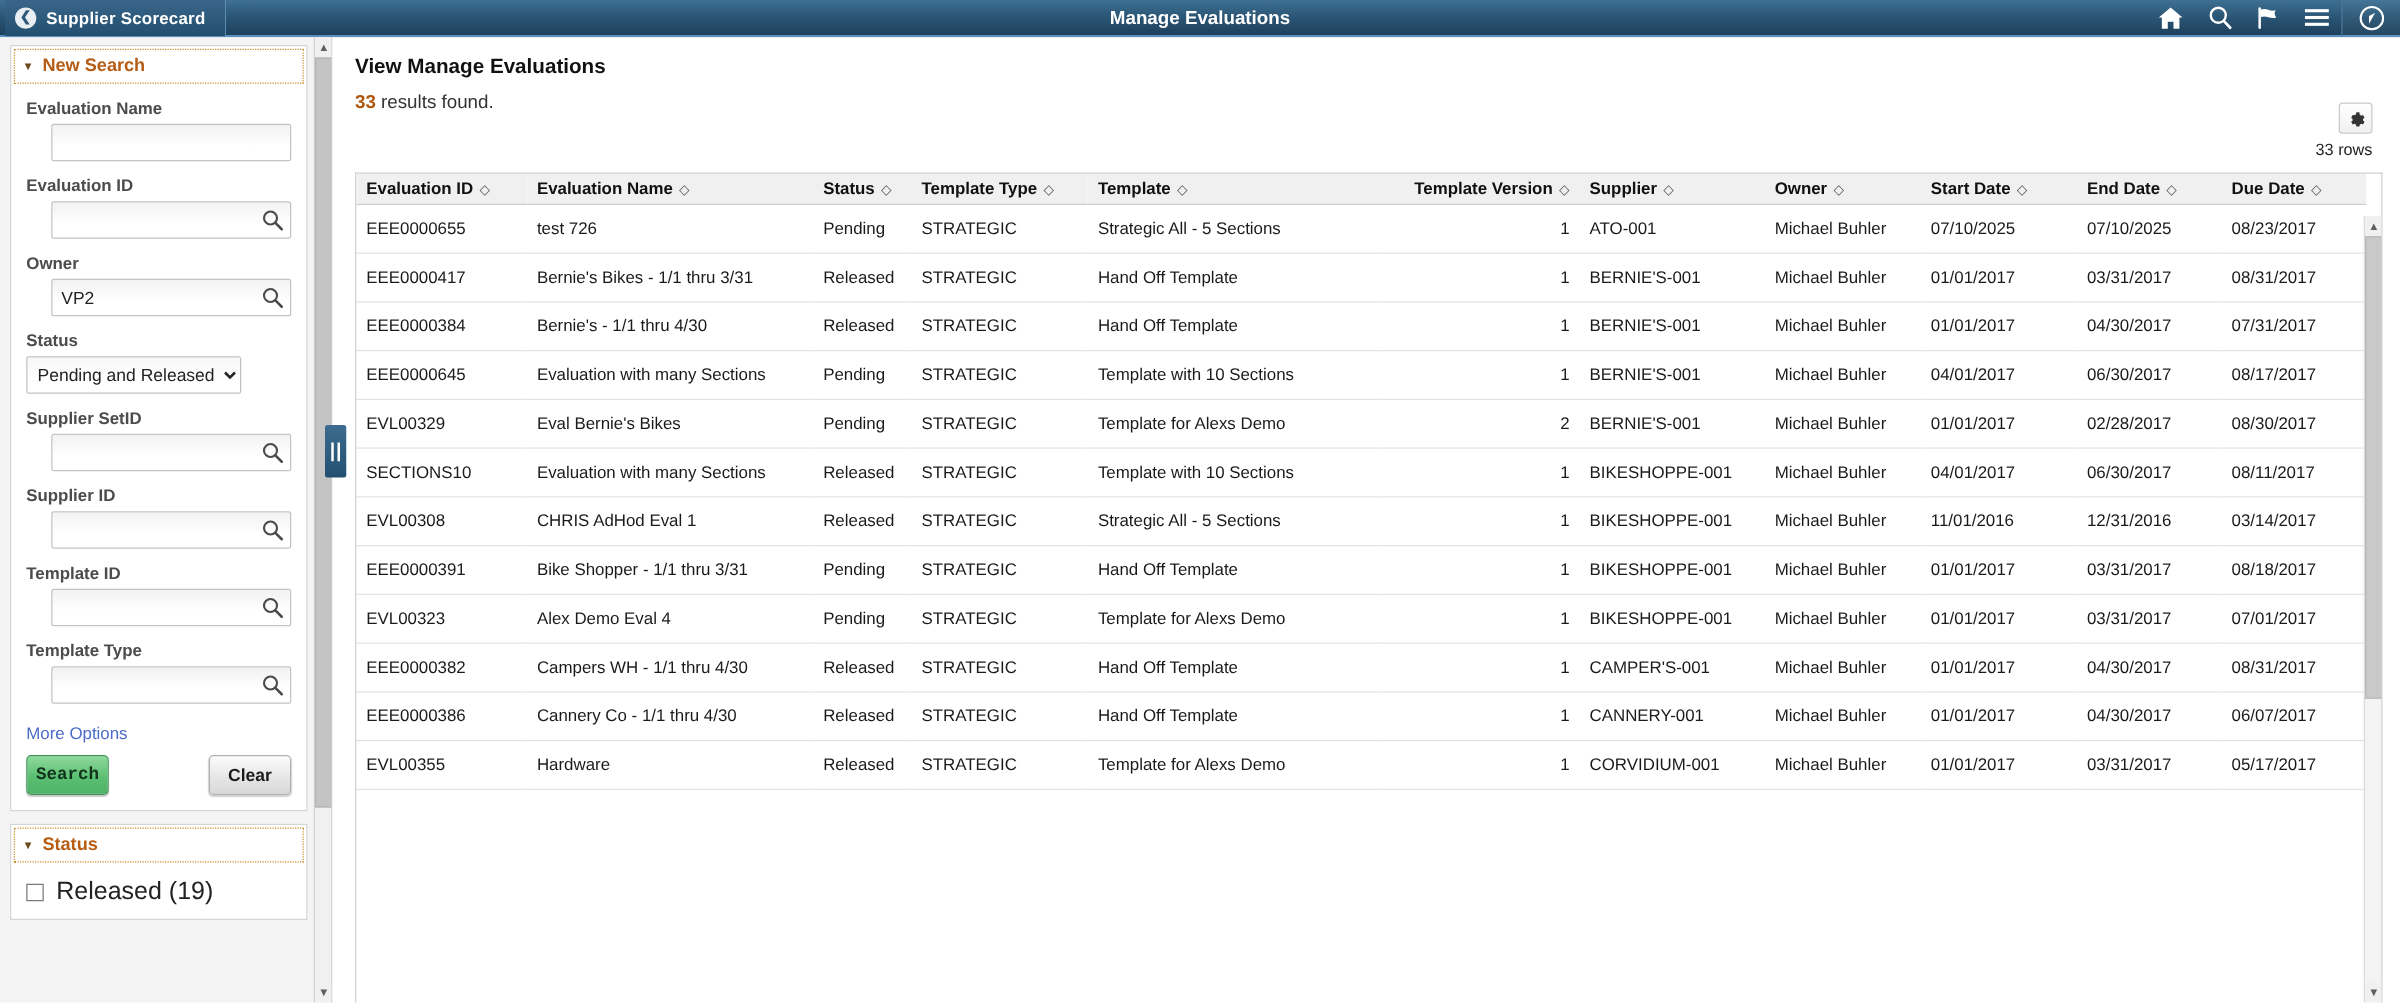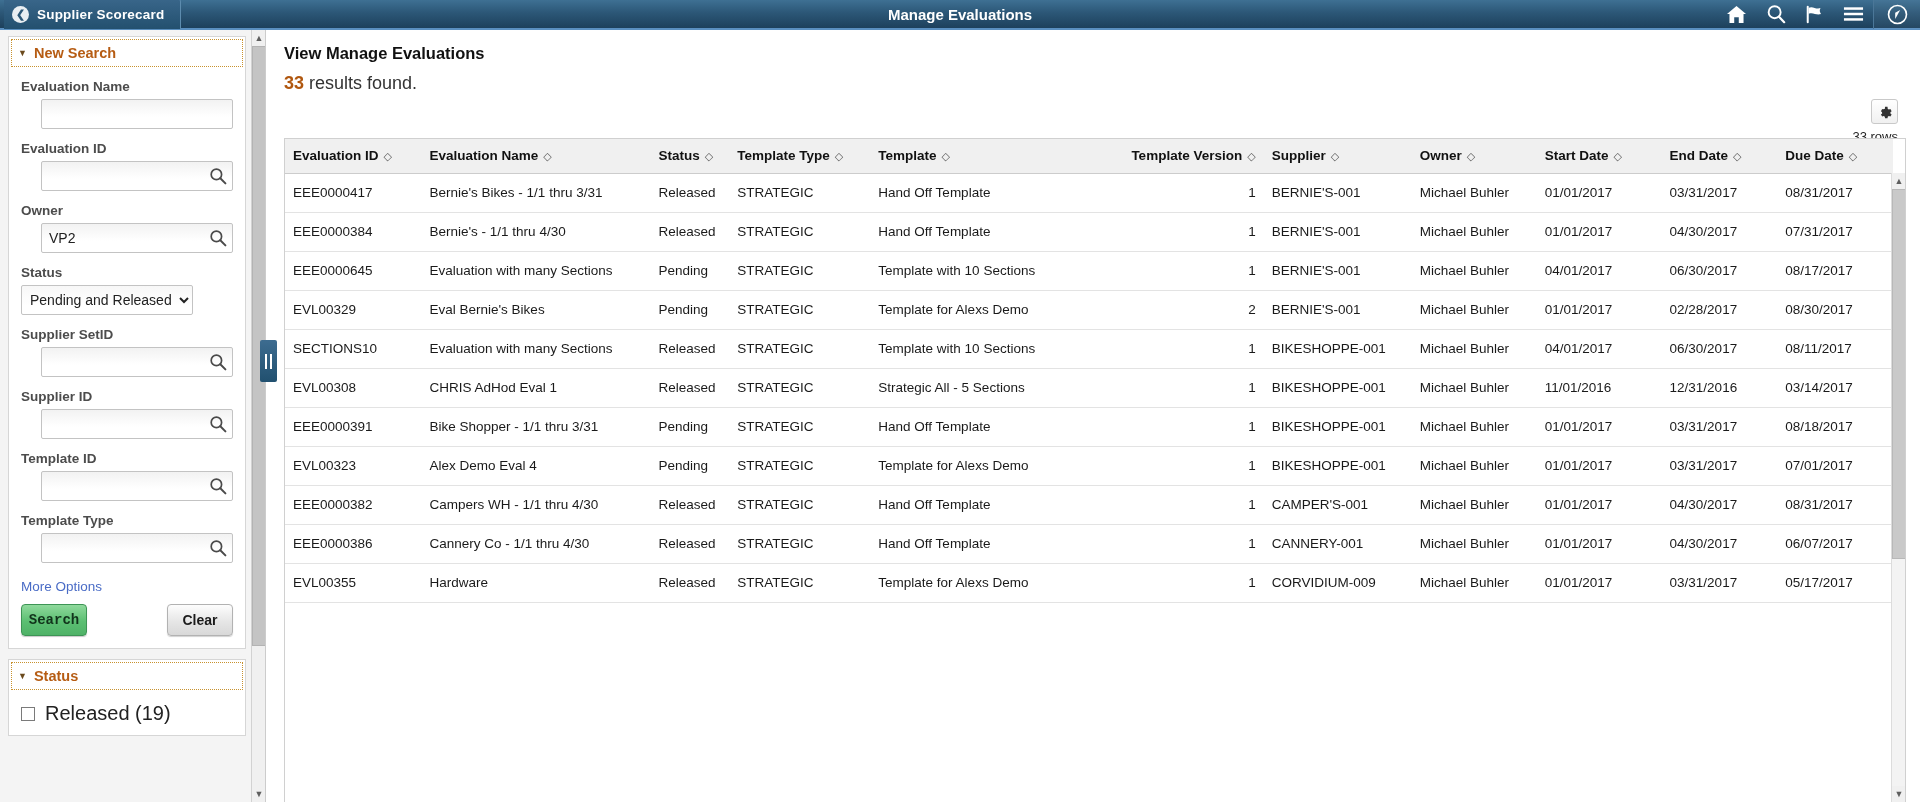--- a/index.html
+++ b/index.html
@@ -144,43 +144,43 @@
     position: absolute; left: 260px; top: 310px; width: 17px; height: 42px;
     background: linear-gradient(to bottom, #3d6c90, #21506f);
     border-radius: 2px; display: flex; align-items: center; justify-content: center;
     cursor: col-resize; z-index: 5;
   }
   #pane-handle span { display: block; width: 2px; height: 15px; background: #fff; margin: 0 1.5px; }
 
   
   #main { position: absolute; top: 0; left: 266px; width: 1654px; height: 772px; background: #fff; }
   #page-title { font-size: 16.5px; font-weight: bold; color: #111; margin: 14px 0 0 18px; }
-  #results-line { margin: 10px 0 0 18px; font-size: 18px; color: #333; }
+  #results-line { margin: 10px 0 0 18px; font-size: 15px; color: #333; }
   #results-count { color: #b0570f; font-weight: bold; }
 
-  #gear-wrap { position: absolute; right: 22px; top: 69px; }
+  #gear-wrap { position: absolute; right: 22px; top: 52px; }
   #gear-btn {
     width: 27px; height: 25px; border: 1px solid #c9c9c9; border-radius: 3px;
     background: linear-gradient(to bottom, #ffffff, #f0f0f0);
     display: flex; align-items: center; justify-content: center; cursor: pointer;
     margin-left: auto;
   }
   #rows-count { font-size: 13px; color: #222; margin-top: 5px; }
 
   
   #grid-wrap {
     position: absolute; left: 18px; top: 108px; width: 1622px; height: 664px;
     border-top: 1px solid #d0d0d0; border-left: 1px solid #d0d0d0; border-right: 1px solid #d0d0d0;
     overflow: hidden; background: #fff;
   }
   table { border-collapse: collapse; width: 1608px; table-layout: fixed; }
   thead th {
     background: #f0f0f0; border-bottom: 1px solid #ccc;
     font-size: 13.5px; font-weight: bold; color: #111;
-    height: 34px; text-align: left; padding: 0 8px; white-space: nowrap;
+    height: 24px; text-align: left; padding: 0 8px; white-space: nowrap;
     cursor: pointer;
   }
   thead th.num { text-align: right; }
   .sortico { color: #555; font-size: 11px; margin-left: 5px; font-weight: normal; }
   tbody td {
     font-size: 13.5px; color: #1a1a1a; height: 39px; padding: 0 8px;
     border-bottom: 1px solid #e3e3e3; white-space: nowrap; overflow: hidden;
   }
   tbody td.num { text-align: right; }
   tbody tr { cursor: pointer; }
@@ -398,20 +398,33 @@
             <th class="num"><span>Template Version</span><span class="sortico">◇</span></th>
             <th><span>Supplier</span><span class="sortico">◇</span></th>
             <th><span>Owner</span><span class="sortico">◇</span></th>
             <th><span>Start Date</span><span class="sortico">◇</span></th>
             <th><span>End Date</span><span class="sortico">◇</span></th>
             <th><span>Due Date</span><span class="sortico">◇</span></th>
           </tr>
         </thead>
         <tbody id="grid-body">
             <tr>
+              <td>EEE0000655</td>
+              <td>test 726</td>
+              <td>Pending</td>
+              <td>STRATEGIC</td>
+              <td>Strategic All - 5 Sections</td>
+              <td class="num">1</td>
+              <td>ATO-001</td>
+              <td>Michael Buhler</td>
+              <td>07/10/2025</td>
+              <td>07/10/2025</td>
+              <td>08/23/2017</td>
+            </tr>
+            <tr>
               <td>EEE0000417</td>
               <td>Bernie's Bikes - 1/1 thru 3/31</td>
               <td>Released</td>
               <td>STRATEGIC</td>
               <td>Hand Off Template</td>
               <td class="num">1</td>
               <td>BERNIE'S-001</td>
               <td>Michael Buhler</td>
               <td>01/01/2017</td>
               <td>03/31/2017</td>
@@ -534,21 +547,21 @@
               <td>04/30/2017</td>
               <td>06/07/2017</td>
             </tr>
             <tr>
               <td>EVL00355</td>
               <td>Hardware</td>
               <td>Released</td>
               <td>STRATEGIC</td>
               <td>Template for Alexs Demo</td>
               <td class="num">1</td>
-              <td>CORVIDIUM-009</td>
+              <td>CORVIDIUM-001</td>
               <td>Michael Buhler</td>
               <td>01/01/2017</td>
               <td>03/31/2017</td>
               <td>05/17/2017</td>
             </tr>
           </tbody>
       </table>
 
       <div id="grid-scroll">
         <div class="sb-arrow">▲</div>

